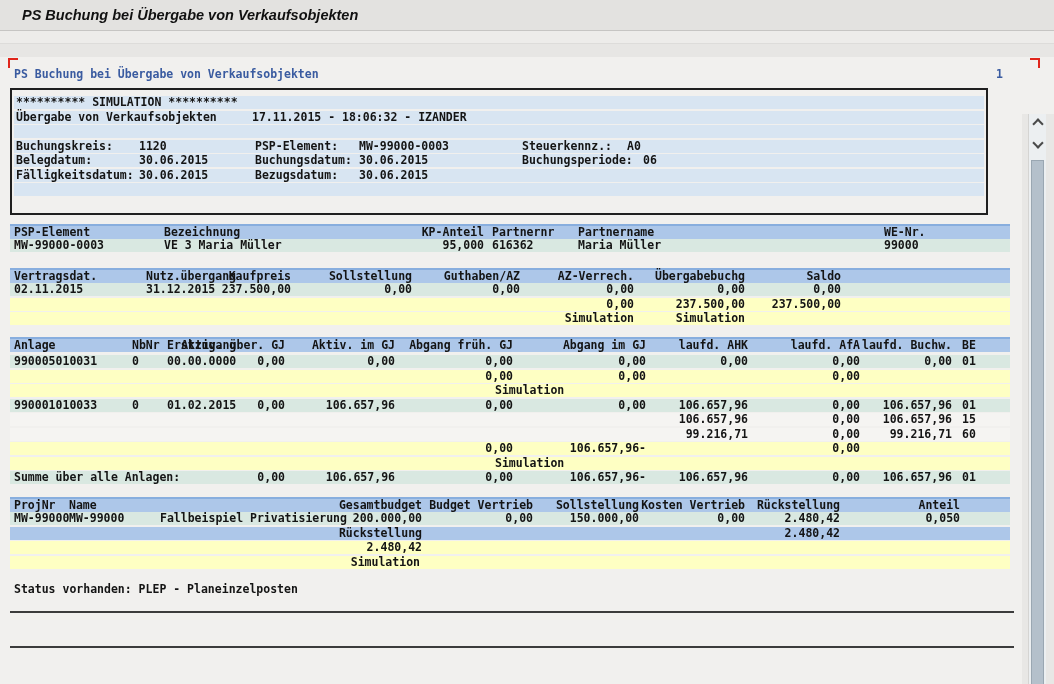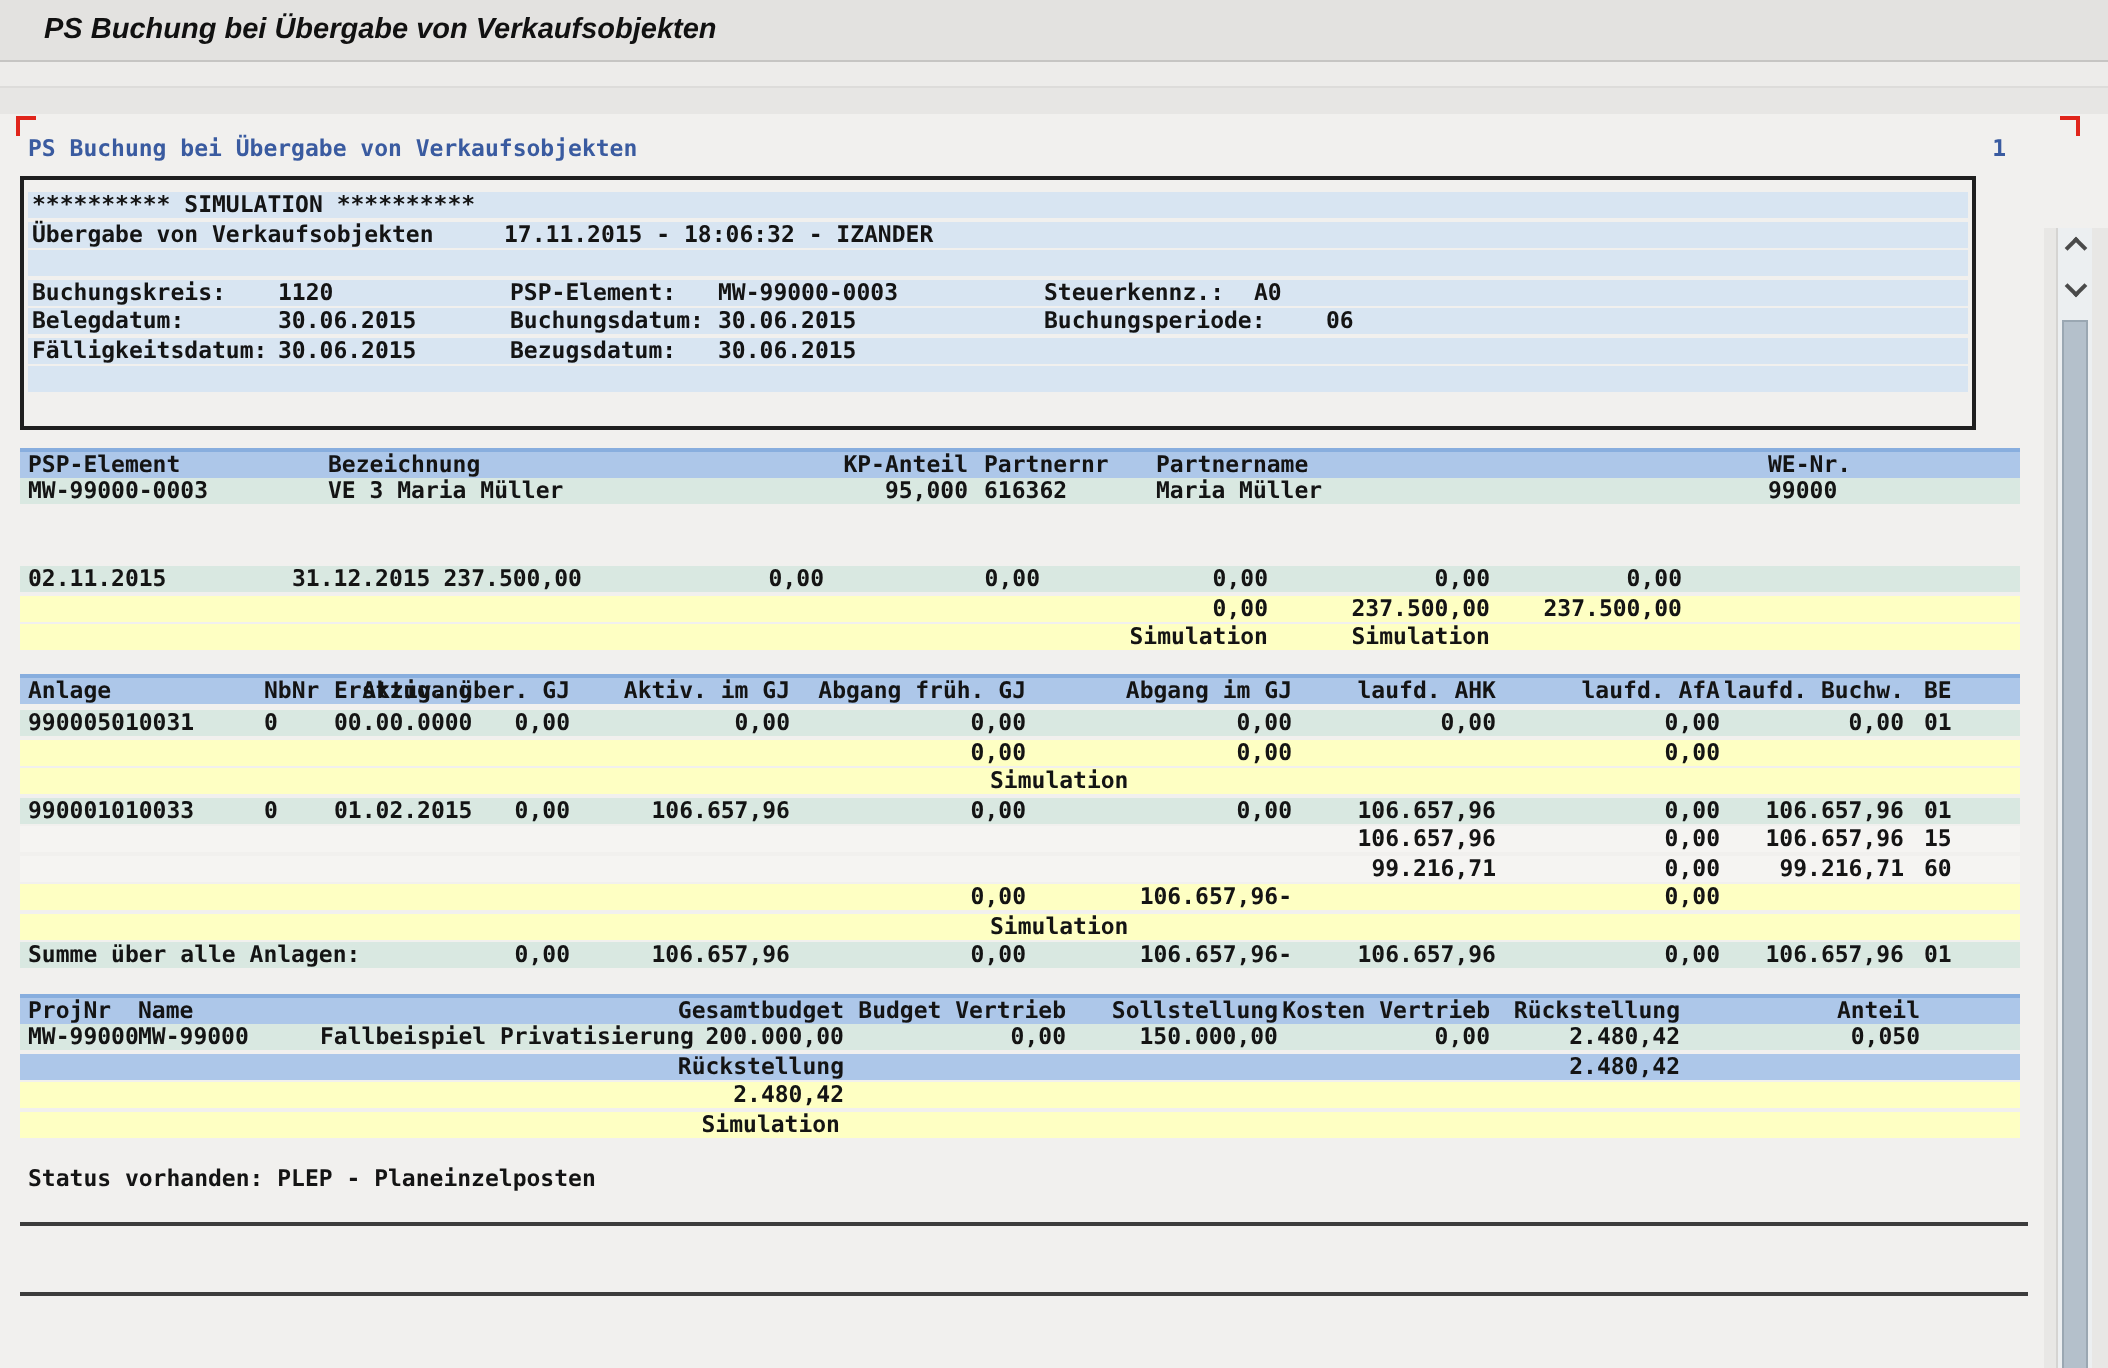--- a/index.html
+++ b/index.html
@@ -89,21 +89,21 @@
         <span class="cell" style="left:345px;">MW-99000-0003</span>
         <span class="cell" style="left:508px;">Steuerkennz.:</span>
         <span class="cell" style="left:613px;text-align:right;">A0</span>
       </div>
       <div class="simrow" style="top:64px;">
         <span class="cell" style="left:2px;">Belegdatum:</span>
         <span class="cell" style="left:125px;">30.06.2015</span>
         <span class="cell" style="left:241px;">Buchungsdatum:</span>
         <span class="cell" style="left:345px;">30.06.2015</span>
         <span class="cell" style="left:508px;">Buchungsperiode:</span>
-        <span class="cell" style="left:629px;margin-left:20px;">06</span>
+        <span class="cell" style="left:629px;">06</span>
       </div>
       <div class="simrow" style="top:78.5px;">
         <span class="cell" style="left:2px;">Fälligkeitsdatum:</span>
         <span class="cell" style="left:125px;">30.06.2015</span>
         <span class="cell" style="left:241px;">Bezugsdatum:</span>
         <span class="cell" style="left:345px;">30.06.2015</span>
       </div>
       <div class="simrow" style="top:93px;"></div>
     </div>
 
@@ -117,20 +117,30 @@
     </div>
     <div class="row cyan" style="top:182px;">
       <span class="cell a0">MW-99000-0003</span>
       <span class="cell a1">VE 3 Maria Müller</span>
       <span class="cell a2 r">95,000</span>
       <span class="cell a3">616362</span>
       <span class="cell a4">Maria Müller</span>
       <span class="cell a5">99000</span>
     </div>
 
+    <div class="row thead" style="top:211px;">
+      <span class="cell b0">Vertragsdat.</span>
+      <span class="cell b1">Nutz.übergang</span>
+      <span class="cell b2 r">Kaufpreis</span>
+      <span class="cell b3 r">Sollstellung</span>
+      <span class="cell b4 r">Guthaben/AZ</span>
+      <span class="cell b5 r">AZ-Verrech.</span>
+      <span class="cell b6 r">Übergabebuchg</span>
+      <span class="cell b7 r">Saldo</span>
+    </div>
     <div class="row cyan" style="top:226px;">
       <span class="cell b0">02.11.2015</span>
       <span class="cell b1">31.12.2015</span>
       <span class="cell b2 r">237.500,00</span>
       <span class="cell b3 r">0,00</span>
       <span class="cell b4 r">0,00</span>
       <span class="cell b5 r">0,00</span>
       <span class="cell b6 r">0,00</span>
       <span class="cell b7 r">0,00</span>
     </div>

